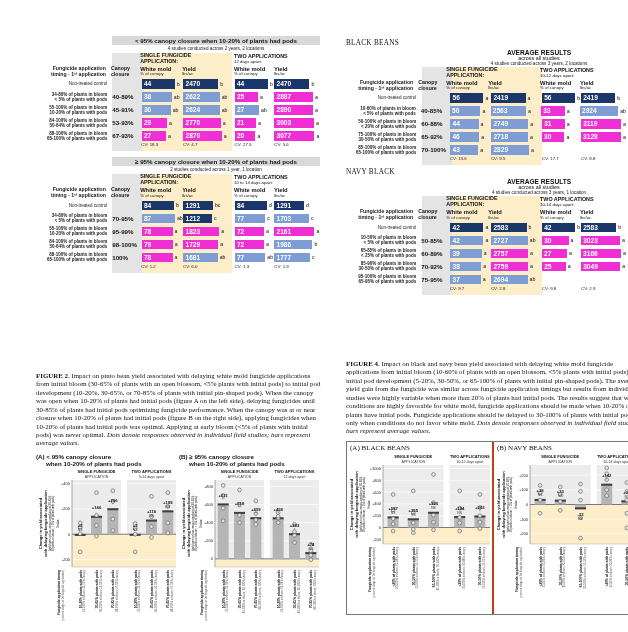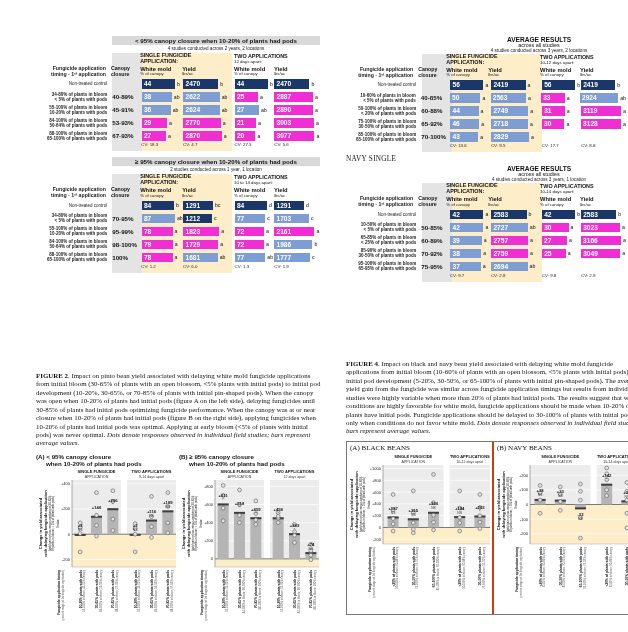--- a/index.html
+++ b/index.html
@@ -356,20 +356,21 @@
               <div style="width: 40px;">CV: 1.3</div>
               <div style="width: 46px;">CV: 1.9</div>
             </div>
           </div>
         </div>
       </div>
   </div>
 
   <div class="quad" style="left:346px;top:36px;width:280px;">
     <div id="fig3-tables">
+        <div class="beanlabel">BLACK BEANS</div>
         <div class="wmtable" style="margin-bottom: 3px;">
           <div class="avg-title" style="margin-left: 106px;">AVERAGE RESULTS</div>
           <div class="avg-sub" style="margin-left: 106px;">across all studies</div>
           <div class="band-sub" style="margin-left: 106px; padding: 0px 0px 1px;">4 studies conducted across 3 years, 2 locations</div>
           <div class="tbody">
             <div class="bg-col" style="left: 76px; width: 30px;"></div>
             <div class="bg-single" style="left: 106px; width: 90px;"></div>
             <div class="trow thead" style="align-items: flex-end;">
               <div class="c-label"><b>Fungicide application</b><br><b>timing - 1ˢᵗ application</b></div>
               <div class="c-canopy" style="font-size: 5.2px;">Canopy<br>closure</div>
@@ -505,21 +506,21 @@
             <div class="trow cvrow" style="height: 9px; align-items: flex-start;">
               <div style="width: 106px;"></div>
               <div style="width: 42px;">CV: 13.6</div>
               <div style="width: 48px;">CV: 9.5</div>
               <div style="width: 4px;"></div>
               <div style="width: 40px;">CV: 17.7</div>
               <div style="width: 46px;">CV: 8.8</div>
             </div>
           </div>
         </div>
-        <div class="beanlabel">NAVY SINGLE</div>
+        <div class="beanlabel">NAVY BLACK</div>
         <div class="wmtable" style="margin-bottom: 3px;">
           <div class="avg-title" style="margin-left: 106px;">AVERAGE RESULTS</div>
           <div class="avg-sub" style="margin-left: 106px;">across all studies</div>
           <div class="band-sub" style="margin-left: 106px; padding: 0px 0px 1px;">4 studies conducted across 3 years, 1 location</div>
           <div class="tbody">
             <div class="bg-col" style="left: 76px; width: 30px;"></div>
             <div class="bg-single" style="left: 106px; width: 90px;"></div>
             <div class="trow thead" style="align-items: flex-end;">
               <div class="c-label"><b>Fungicide application</b><br><b>timing - 1ˢᵗ application</b></div>
               <div class="c-canopy" style="font-size: 5.2px;">Canopy<br>closure</div>

